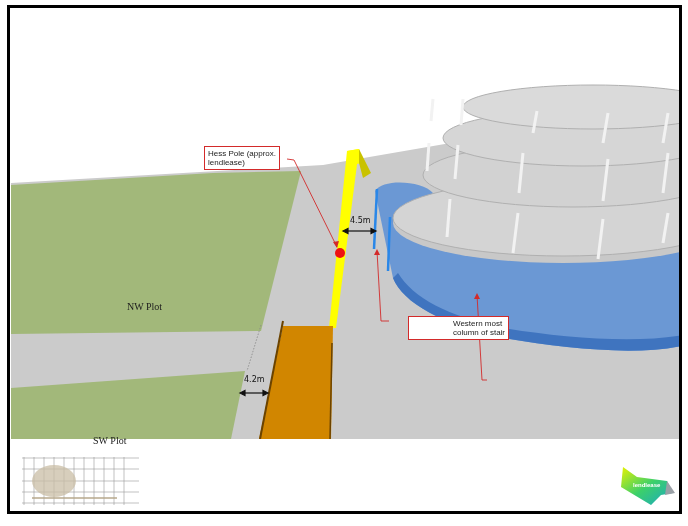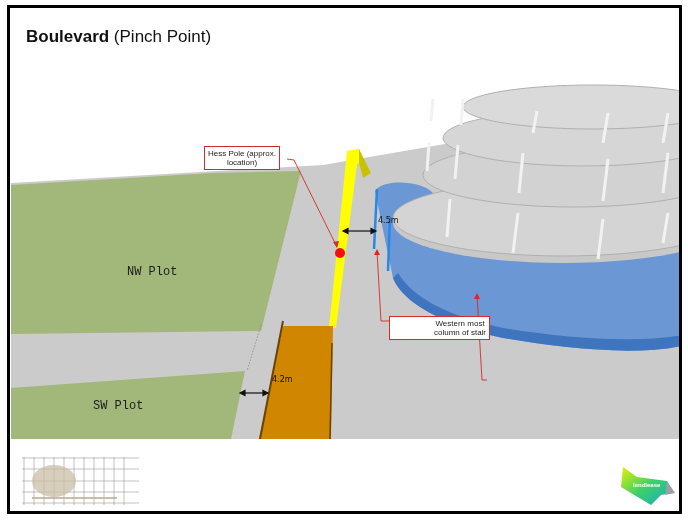--- a/index.html
+++ b/index.html
@@ -1,33 +1,32 @@
 <!DOCTYPE html>
 <html><head>
 <meta charset="utf-8">
 <style>
   html, body { margin:0; padding:0; background:#ffffff; }
   body { width:688px; height:526px; position:relative; overflow:hidden; font-family:"Liberation Sans", sans-serif; }
   .slide { position:absolute; left:7px; top:5px; width:669px; height:503px; border:3px solid #000; background:#fff; overflow:hidden; }
   .title { position:absolute; left:16px; top:19px; font-size:17px; color:#111; white-space:nowrap; }
   .title b { font-weight:bold; }
   .scene { position:absolute; left:0; top:0; }
-  .callout { position:absolute; background:#fff; border:1px solid #d32a2a; font-size:8px; line-height:9px; color:#222; text-align:center; padding:2px 3px; white-space:nowrap; }
-  .plot-label { position:absolute; font-family:Liberation Mono, monospace; font-size:12px; color:#1c1c1c; white-space:nowrap; }
-  .dim { position:absolute; font-family:"DejaVu Sans", sans-serif; font-size:8px; color:#111;margin-left:28px; }
+  .callout { position:absolute; background:#fff; border:1px solid #d32a2a; font-size:8px; line-height:9px; color:#222; padding:2px 3px; white-space:nowrap; }
+  .plot-label { position:absolute; font-family:Liberation Serif, serif; font-size:10px; color:#1c1c1c; white-space:nowrap;margin-top:36px; }
+  .dim { position:absolute; font-family:"DejaVu Sans", sans-serif; font-size:8px; color:#111; }
   .thumb { position:absolute; left:12px; top:449px; width:117px; height:48px; }
   .logo { position:absolute; left:605px; top:455px; width:62px; height:46px; }
   .logo-text { position:absolute; left:623px; top:474px; font-size:6px; color:#fff; font-weight:bold; }
 </style>
 </head>
 <body>
 
 <div class="slide">
 
-  <div class="title"><b>Boulevard</b><span> (Pinch Point)</span></div>
 
   <svg class="scene" width="669" height="503" viewBox="7 5 669 503">
 
     <polygon points="8,180 320,162 690,98 690,436 8,436" fill="#cbcbcb"></polygon>
 
     <polygon points="8,182 210,170 298,168 258,328 8,331" fill="#a2b87a"></polygon>
 
     <polygon points="8,385 242,368 228,436 8,436" fill="#a2b87a"></polygon>
 
     <line x1="258" y1="322" x2="244" y2="368" stroke="#888" stroke-width="0.8" stroke-dasharray="1.5,1.5"></line>
@@ -97,23 +96,23 @@
   </svg>
 
   <div class="plot-label" style="left:117px;top:257px;">NW Plot</div>
   <div class="plot-label" style="left:83px;top:391px;text-align:center;">SW Plot</div>
 
   <div class="dim" style="left:340px;top:208px;">4.5m</div>
   <div class="dim" style="left:234px;top:367px;">4.2m</div>
 
   <div class="callout" style="left:194px;top:138px;">
     <div>Hess Pole (approx.</div>
-    <div>location)</div>
+    <div>lendlease)</div>
   </div>
-  <div class="callout" style="left:379px;top:308px;padding-left:44px;">
+  <div class="callout" style="left:398px;top:308px;padding-left:44px;">
     <div>Western most</div>
     <div>column of stair</div>
   </div>
 
   <svg class="thumb" viewBox="0 0 117 48">
     <g stroke="#999" stroke-width="0.6">
       <line x1="0" y1="1" x2="117" y2="1"></line>
         <line x1="0" y1="12" x2="117" y2="12"></line>
       <line x1="0" y1="24" x2="117" y2="24"></line>
         <line x1="0" y1="35" x2="117" y2="35"></line>

